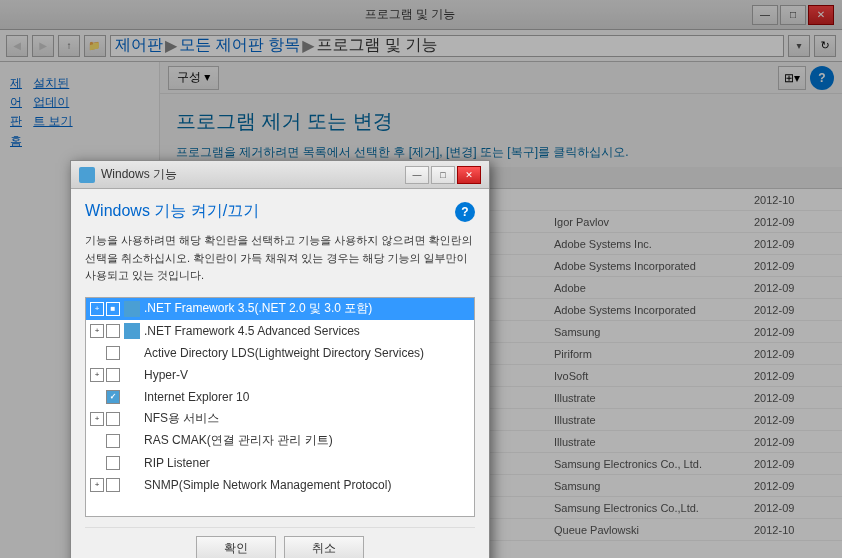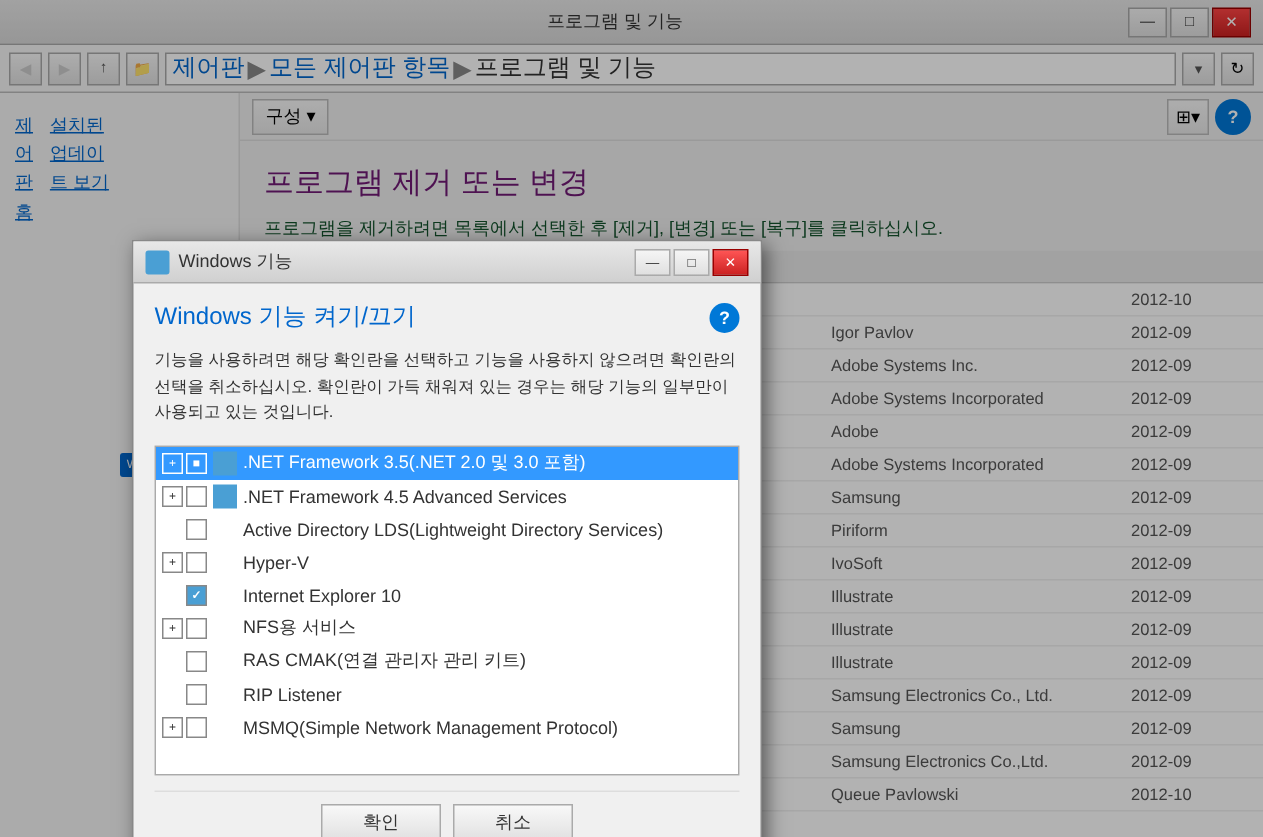--- a/index.html
+++ b/index.html
@@ -216,27 +216,27 @@
       font-weight: bold;
       cursor: pointer;
     }
 
     
     .page-header {
       padding: 14px 16px 6px;
     }
     .page-title {
       font-size: 20px;
-      color: #701a75;
+      color: #0369a1;
       font-weight: normal;
       margin-bottom: 8px;
     }
     .page-description {
       font-size: 12px;
-      color: #14532d;
+      color: #0369a1;
       line-height: 1.5;
     }
 
     
     .programs-area {
       flex: 1;
       overflow: hidden;
       display: flex;
       flex-direction: column;
     }
@@ -270,21 +270,21 @@
 
     
     .dialog-overlay {
       position: absolute;
       top: 0; left: 0; right: 0; bottom: 0;
       background: rgba(0,0,0,0.3);
       display: flex;
       align-items: flex-start;
       justify-content: flex-start;
       padding-top: 160px;
-      padding-left: 88px;
+      padding-left: 70px;
     }
 
     
     .dialog-window {
       width: 420px;
       background: #f0f0f0;
       border: 1px solid #888;
       box-shadow: 3px 3px 12px rgba(0,0,0,0.5);
       display: flex;
       flex-direction: column;
@@ -668,21 +668,21 @@
           <div style="width:14px;margin-right:2px;"></div>
           <div class="feature-checkbox"></div>
           <div style="width:16px;margin-right:4px;"></div>
           <div class="feature-label">RIP Listener</div>
         </div>
 
         <div class="feature-item">
           <div class="expand-btn">+</div>
           <div class="feature-checkbox"></div>
           <div style="width:16px;margin-right:4px;"></div>
-          <div class="feature-label">MSMQ(Simple Network Management Protocol)</div>
+          <div class="feature-label">SNMP(Simple Network Management Protocol)</div>
         </div>
 
       </div>
 
       <div class="dialog-footer">
         <div class="dialog-action-btn">확인</div>
         <div class="dialog-action-btn">취소</div>
       </div>
     </div>
   </div>

